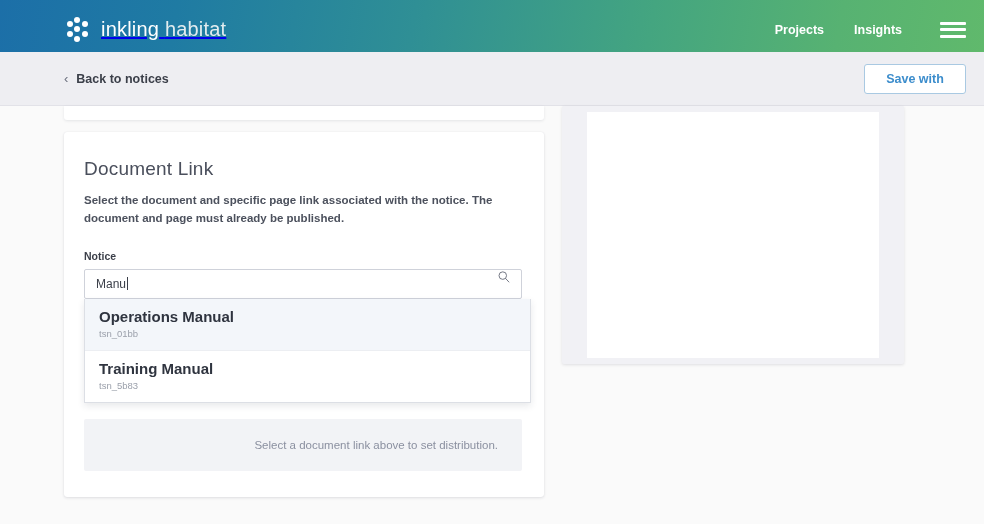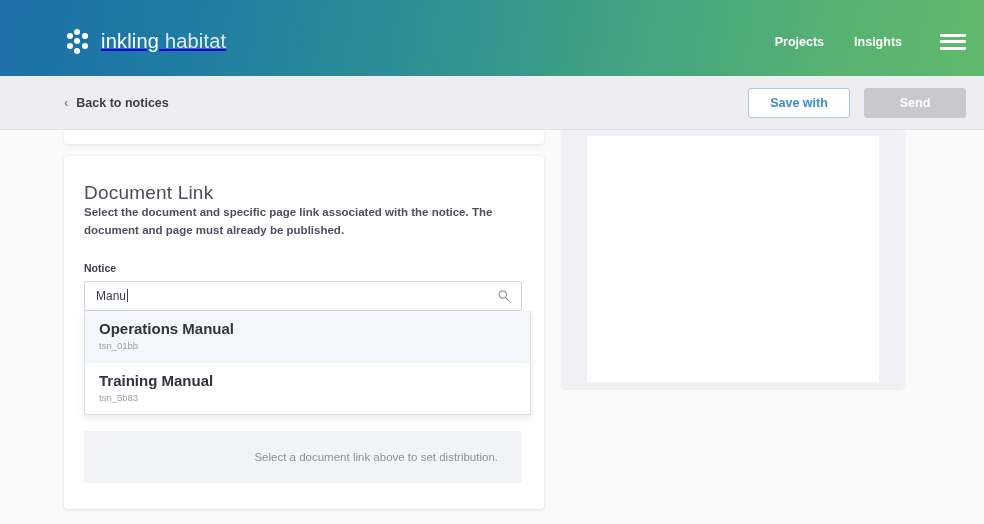--- a/index.html
+++ b/index.html
@@ -13,21 +13,21 @@
   body {
     font-family: "Liberation Sans", sans-serif;
     background: #fafafa;
     color: #3b3f49;
     -webkit-font-smoothing: antialiased;
   }
 
   
   .app-header {
     position: relative;
-    height: 76px;
+    height: 52px;
     background: linear-gradient(100deg, #1c6fa8 0%, #1f7ba3 18%, #2f8f95 42%, #44a580 66%, #57b272 85%, #60b96c 100%);
     display: flex;
     align-items: center;
     padding: 7px 18px 0 64px;
   }
 
   .brand {
     display: flex;
     align-items: center;
     gap: 11px;
@@ -184,21 +184,21 @@
     box-shadow: 0 1px 3px rgba(30,35,60,.12), 0 0 1px rgba(30,35,60,.10);
   }
 
   .card-body { padding: 26px 22px 26px 20px; }
 
   .card-title {
     font-size: 19px;
     font-weight: normal;
     color: #4a4f5c;
     letter-spacing: .2px;
-    margin-bottom: 0;
+    margin-bottom: 12px;
   }
 
   .card-desc {
     font-size: 11.5px;
     font-weight: bold;
     line-height: 1.55;
     color: #4c515d;
     max-width: 436px;
     margin-bottom: 22px;
   }
@@ -212,21 +212,20 @@
 
   
   .combo { position: relative; }
 
   .search-box {
     height: 30px;
     border: 1px solid #cfd2da;
     border-radius: 2px;
     background: #ffffff;
     display: flex;
-    align-items: center;
     padding: 0 10px 0 11px;
   }
   .search-value {
     flex: 1;
     font-size: 12px;
     color: #3b3f49;
     display: flex;
     align-items: center;
     white-space: nowrap;
   }
@@ -341,21 +340,20 @@
   </nav>
 </header>
 
 <div class="sub-header">
   <a class="back-link" href="#">
     <span class="chev">‹</span>
     <span>Back to notices</span>
   </a>
   <div class="sub-actions">
     <div class="btn btn-secondary">Save with</div>
-    <div class="btn btn-disabled">Send</div>
   </div>
 </div>
 
 <main class="page">
   <div class="columns">
 
     <div class="col-left">
 
       <div class="card-stub"></div>
 

